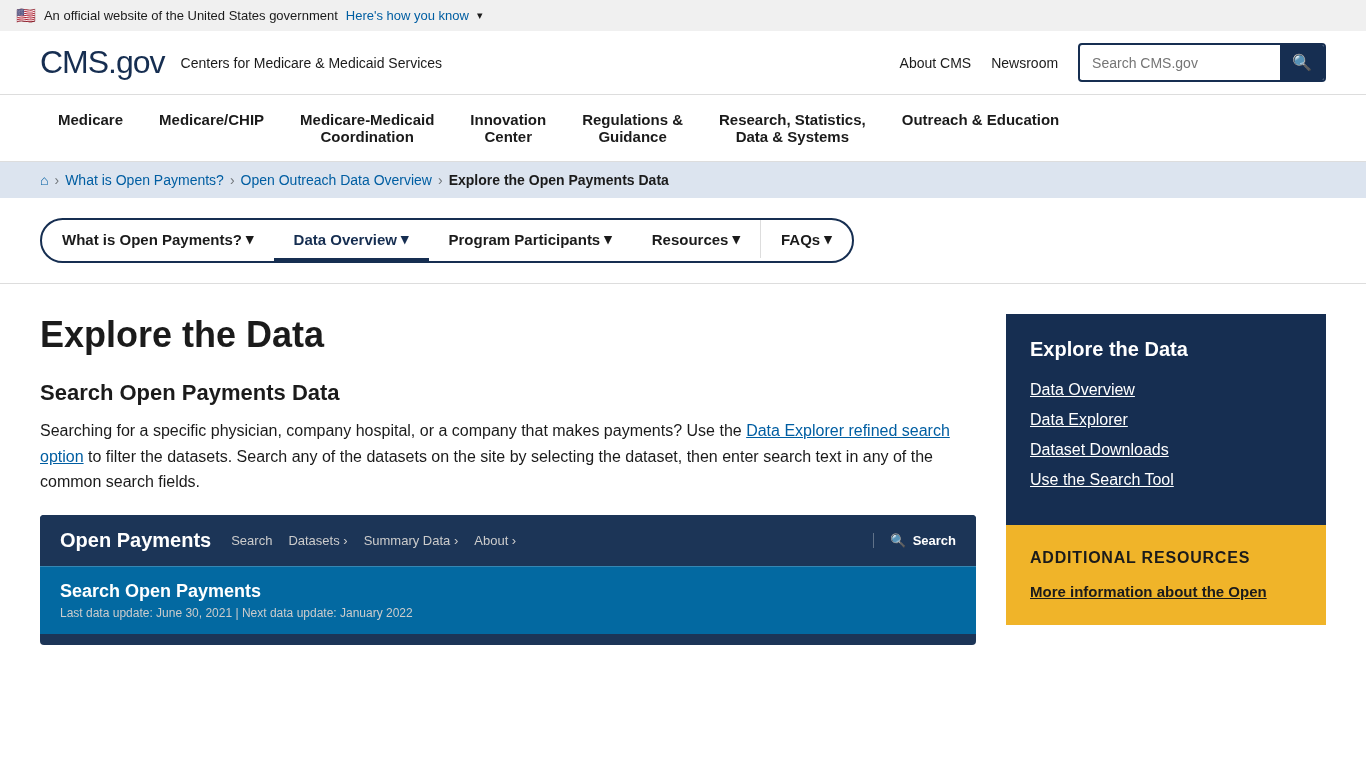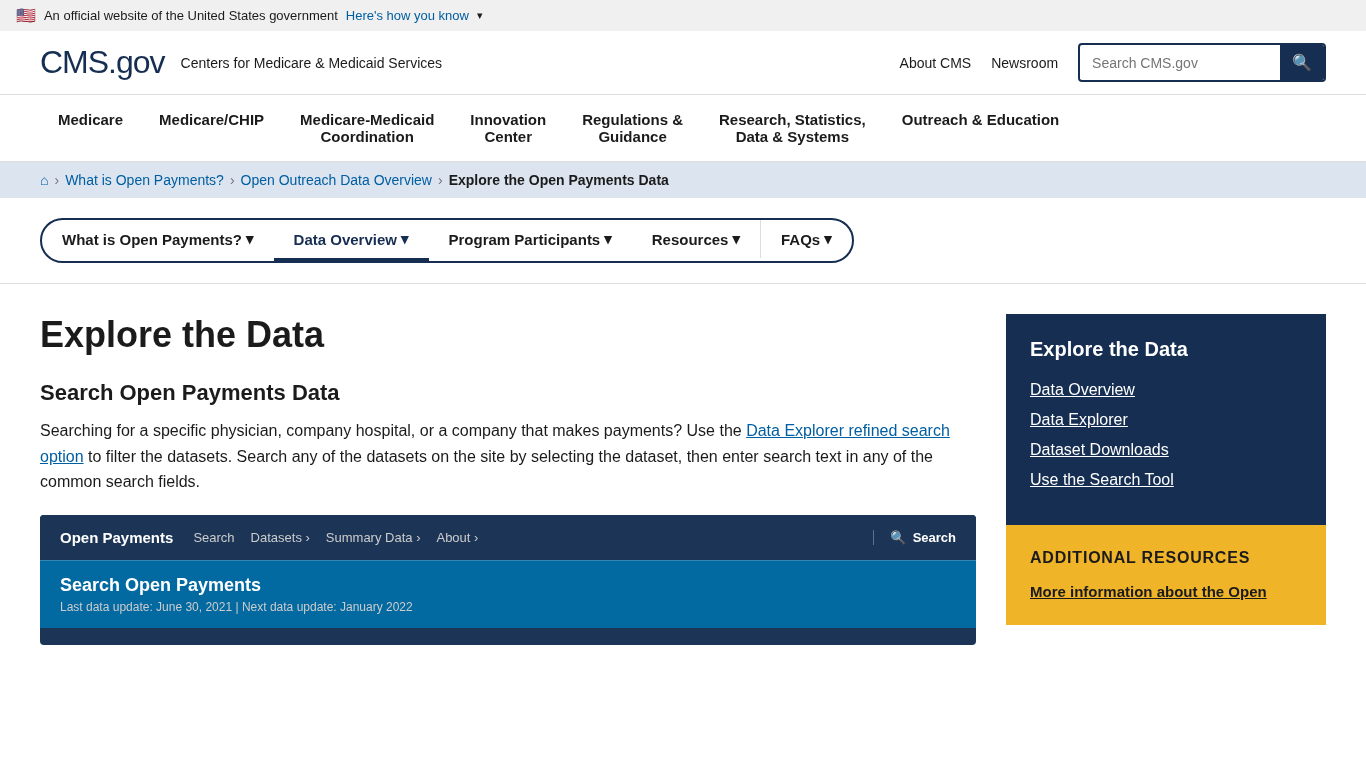--- a/index.html
+++ b/index.html
@@ -144,21 +144,21 @@
       overflow: hidden;
       height: 130px;
     }
     .preview-nav {
       background: #1c3557;
       padding: 14px 20px;
       display: flex;
       align-items: center;
       gap: 20px;
     }
-    .preview-nav .brand { color: #fff; font-size: 15px; font-weight: 700; }
+    .preview-nav .brand { color: #fff; font-size: 20px; font-weight: 700; }
     .preview-nav .nav-items { display: flex; gap: 16px; }
     .preview-nav .nav-items span { color: #ccc; font-size: 13px; }
     .preview-nav .search-btn { margin-left: auto; display: flex; align-items: center; gap: 6px; color: #fff; font-size: 13px; font-weight: 700; border-left: 1px solid rgba(255,255,255,0.3); padding-left: 16px; }
     .preview-search-section {
       background: #0369a1;
       padding: 14px 20px;
       border-top: 1px solid rgba(255,255,255,0.2);
     }
     .preview-search-section .search-heading { color: #fff; font-size: 18px; font-weight: 700; }
     .preview-meta { color: #ccc; font-size: 12px; margin-top: 4px; }

